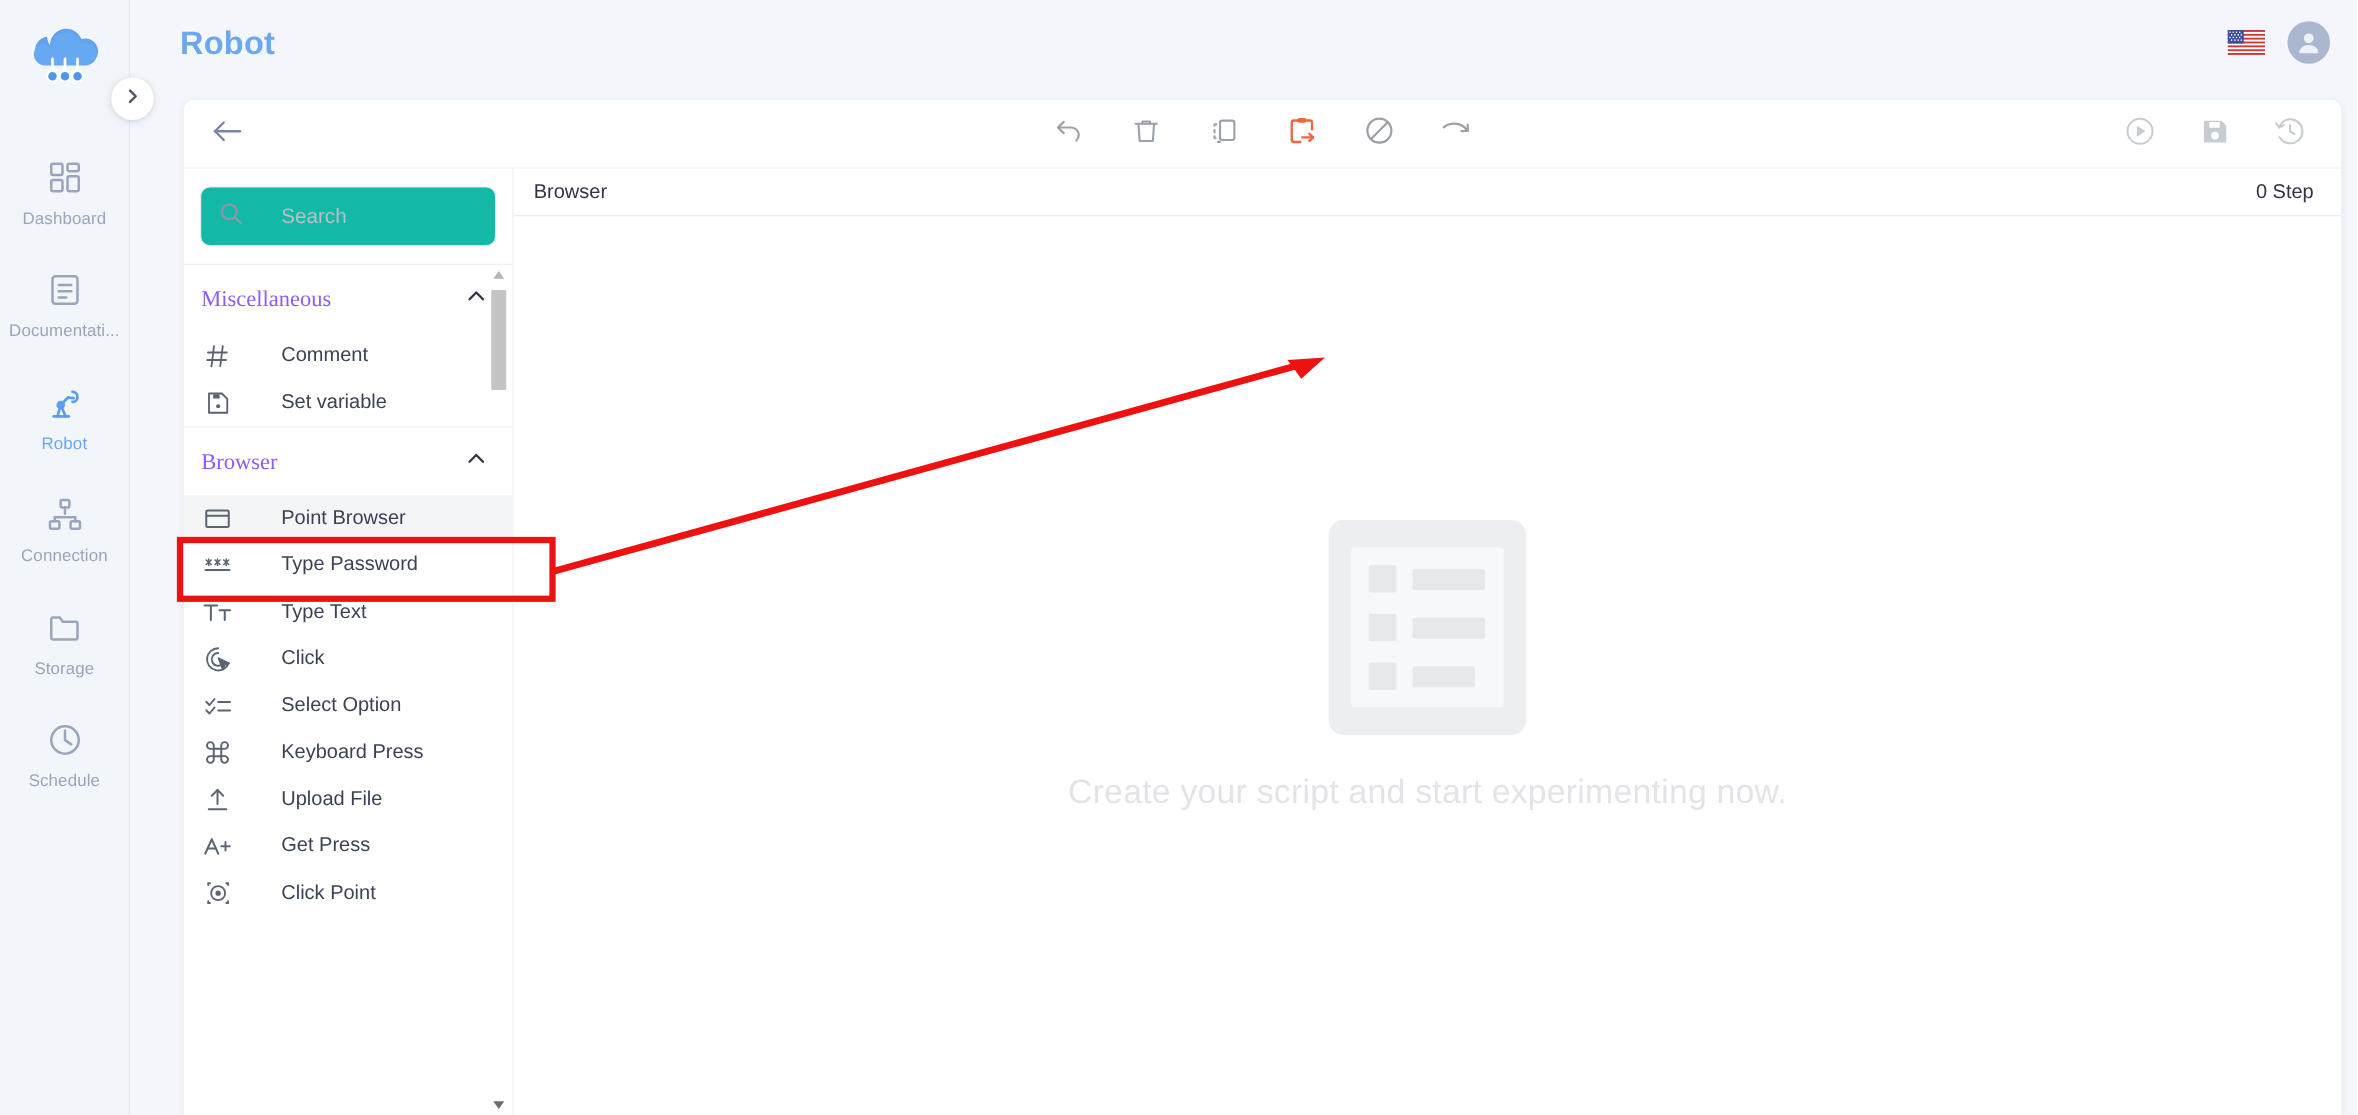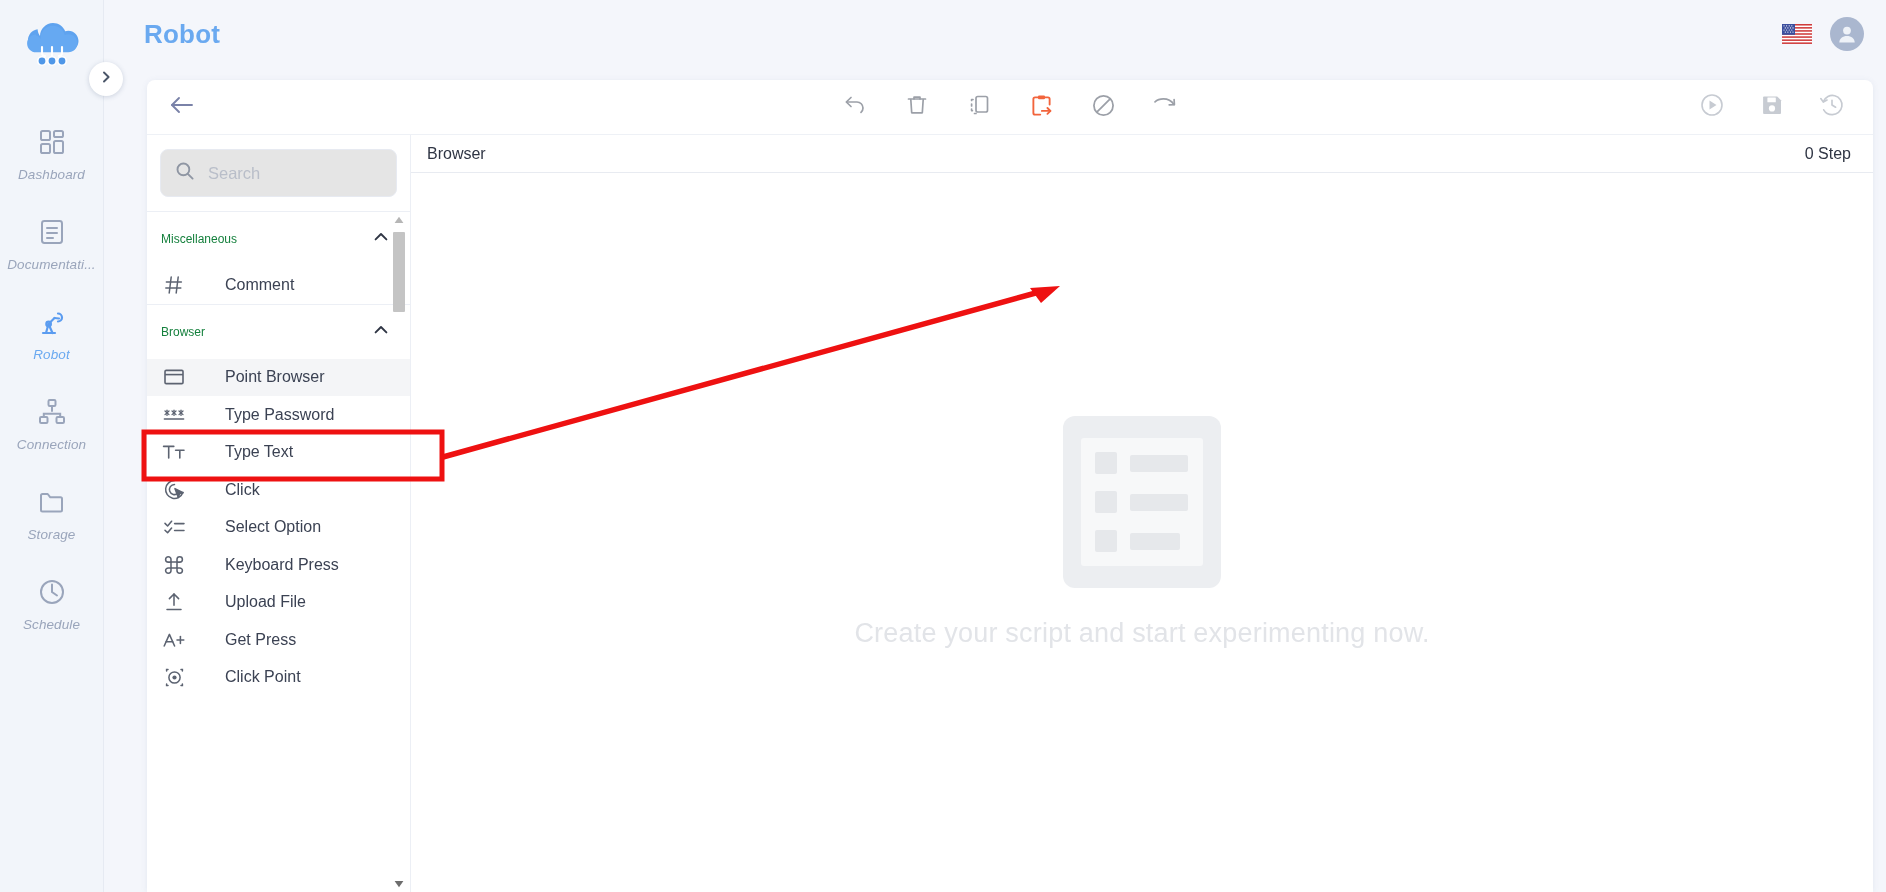--- a/index.html
+++ b/index.html
@@ -22,21 +22,21 @@
   #nav-items { margin-top: 44px; width: 100%; display: flex; flex-direction: column; align-items: center; }
   .nav-item {
     width: 100%; height: 90px;
     display: flex; flex-direction: column; align-items: center; justify-content: flex-start;
     cursor: pointer; padding-top: 6px;
   }
   .nav-item .nav-ico { width: 32px; height: 32px; display: block; }
   .nav-item .nav-lbl {
     margin-top: 9px; font-size: 13.5px; color: #9aa5bb;
     letter-spacing: .1px; max-width: 98px; overflow: hidden;
-    text-overflow: ellipsis; white-space: nowrap; text-align: center; font-style: italic;
+    text-overflow: ellipsis; white-space: nowrap; text-align: center;
   }
   .nav-item.active .nav-lbl { color: #6aa9f0; }
   .nav-item .nav-ico path,
   .nav-item .nav-ico rect,
   .nav-item .nav-ico circle,
   .nav-item .nav-ico line,
   .nav-item .nav-ico polyline { stroke: #9aa5bb; }
   .nav-item.active .nav-ico path,
   .nav-item.active .nav-ico rect,
   .nav-item.active .nav-ico circle,
@@ -96,38 +96,38 @@
   .tbtn { cursor: pointer; display: flex; align-items: center; justify-content: center; width: 26px; height: 26px; }
 
   
   #card-body { display: flex; height: 757px; }
 
   
   #palette { width: 264px; height: 100%; background: #fff; border-right: 1px solid #eceff5; position: relative; }
   #search-wrap { padding: 14px 13px 14px 13px; }
   #search-box {
     height: 48px; border: 1px solid #e7eaf1; border-radius: 8px;
-    display: flex; align-items: center; padding: 0 14px; gap: 13px;
-    background: #e5e5e5;
+    display: flex; align-items: center; padding: 0 14px; gap: 30px;
+    background: #14b8a6;
   }
   #search-input {
     border: none; outline: none; font-size: 16.5px; color: #2d3342;
     font-family: "Liberation Sans", sans-serif; width: 100%; background: transparent;
   }
   #search-input::placeholder { color: #b9bec9; }
 
   #palette-scroll {
     position: absolute; top: 76px; left: 0; right: 0; bottom: 0;
     overflow: hidden; border-top: 1px solid #eceff5;
   }
   .grp-head {
     display: flex; align-items: center; justify-content: space-between;
     padding: 0 20px 0 14px; height: 54px; cursor: pointer;
   }
-  .grp-head .grp-title { font-size: 12px; color: #15803d; }
+  .grp-head .grp-title { font-size: 18px; color: #8b5cf6; font-family: Liberation Serif, serif; }
   .grp-sep { height: 1px; background: #eceff5; margin: 0; }
 
   .pal-item {
     display: flex; align-items: center; height: 37.5px;
     padding-left: 14px; gap: 38px; cursor: pointer;
   }
   .pal-item .pi-ico { width: 26px; display: flex; align-items: center; justify-content: center; }
   .pal-item .pi-lbl { font-size: 16px; color: #3b4253; }
   .pal-item.selected { background: #f4f5f7; }
 
@@ -467,20 +467,30 @@
               <svg width="22" height="22" viewBox="0 0 22 22" fill="none" stroke="#5c6371" stroke-width="1.5" stroke-linecap="round">
                 <line x1="8.2" y1="3" x2="6.2" y2="19"></line>
                   <line x1="15.2" y1="3" x2="13.2" y2="19"></line>
                 <line x1="3.4" y1="8" x2="18.4" y2="8"></line>
                   <line x1="2.8" y1="14" x2="17.8" y2="14"></line>
               </svg>
             </span>
             <span class="pi-lbl">Comment</span>
           </div>
 
+          <div class="pal-item">
+            <span class="pi-ico">
+              <svg width="21" height="21" viewBox="0 0 21 21" fill="none" stroke="#5c6371" stroke-width="1.5" stroke-linejoin="round">
+                <path d="M3.2 2.8h10.3l4.3 4.3v11.1H3.2z"></path>
+                <rect x="6.5" y="3.4" width="5.2" height="3.4" fill="#5c6371" stroke="none"></rect>
+                <circle cx="10.5" cy="13" r="1.6" fill="#5c6371" stroke="none"></circle>
+              </svg>
+            </span>
+            <span class="pi-lbl">Set variable</span>
+          </div>
 
           <div class="grp-sep"></div>
 
           <div class="grp-head">
             <span class="grp-title">Browser</span>
             <span>
               <svg width="18" height="18" viewBox="0 0 18 18" fill="none" stroke="#2f3544" stroke-width="1.9" stroke-linecap="round" stroke-linejoin="round">
                 <polyline points="3.6,11.4 9,6 14.4,11.4"></polyline>
               </svg>
             </span>

